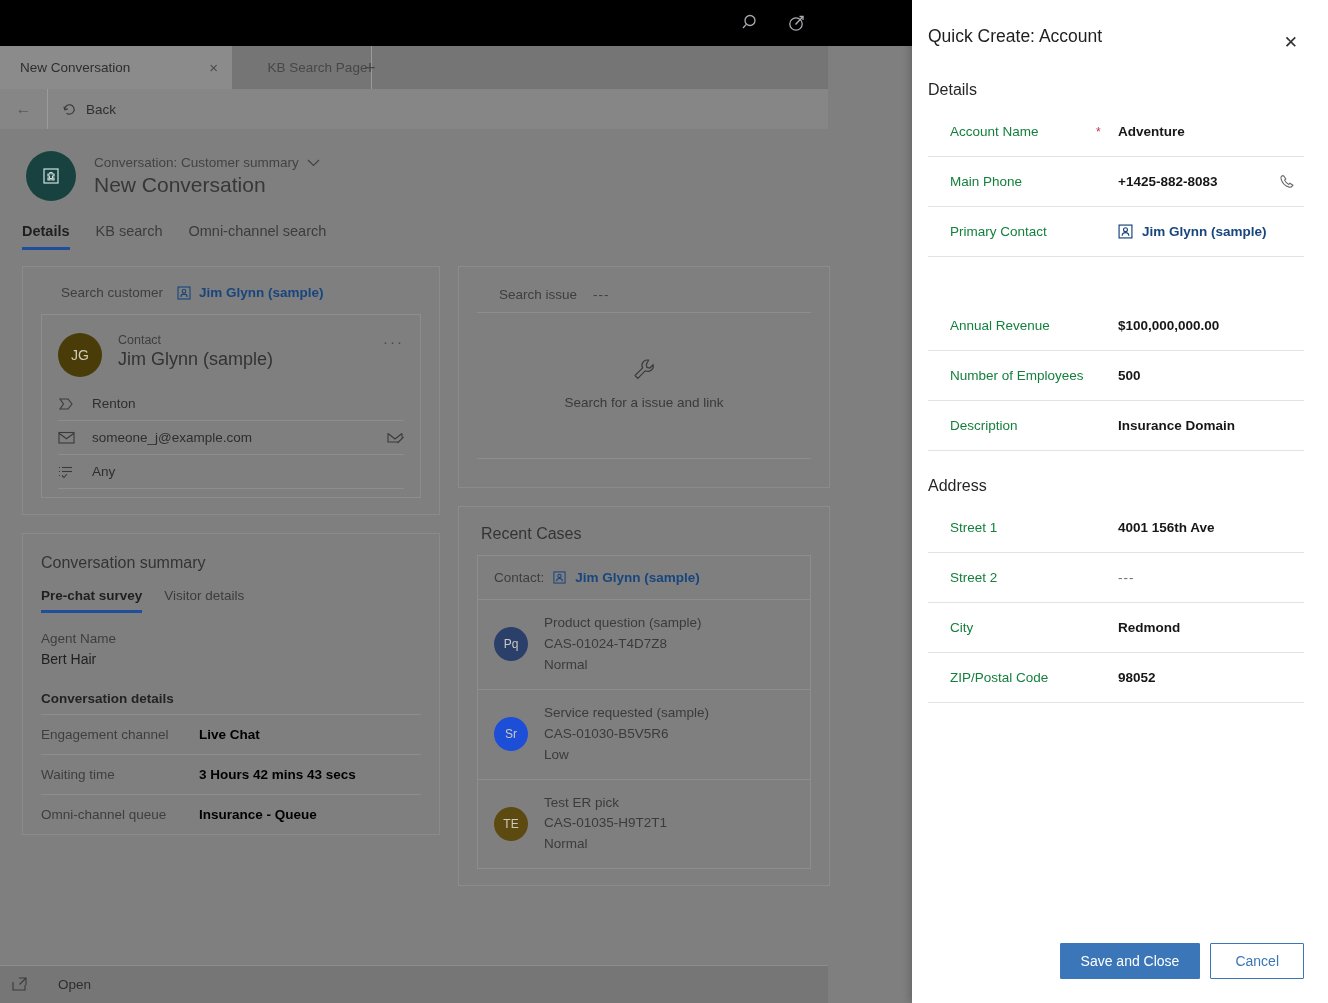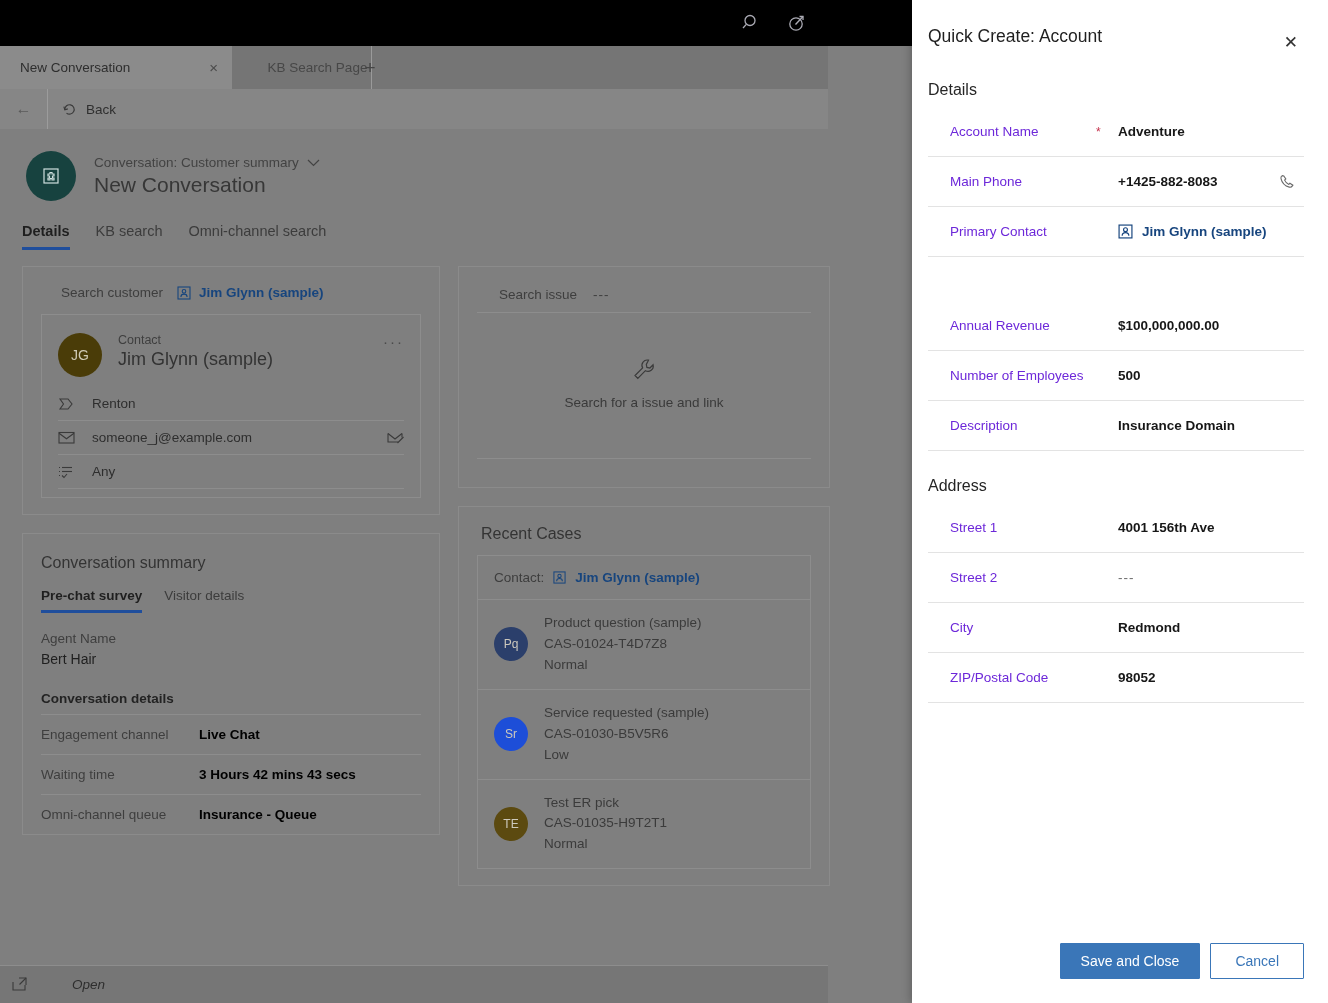--- a/index.html
+++ b/index.html
@@ -178,21 +178,21 @@
   }
   .cs-row-l { width: 158px; color: #3e3e3e; flex: none; }
   .cs-row-v { color: #000000; font-weight: 600; }
 
   .statusbar {
     position: absolute; left: 0; bottom: 0; width: 828px; height: 38px;
     background: #767676; display: flex; align-items: center;
     border-top: 1px solid #8d8d8d;
   }
   .sb-ico { width: 40px; display: flex; justify-content: center; color: #3a3a3a; }
-  .sb-text { font-size: 13.5px; color: #2e2e2e; margin-left: 32px; font-style: italic; }
+  .sb-text { font-size: 13.5px; color: #2e2e2e; margin-left: 18px; }
 
   
   .qc {
     position: absolute; right: 0; top: 0; width: 416px; height: 1003px;
     background: #fff; box-shadow: -2px 0 8px rgba(0,0,0,.22);
   }
   .qc-head {
     display: flex; align-items: flex-start; justify-content: space-between;
     padding: 26px 24px 0 16px;
   }
@@ -203,21 +203,21 @@
   }
   .qc-section {
     font-size: 16px; color: #262626; padding: 26px 0 0 16px; font-weight: 400;
   }
   .qc-fields { padding: 8px 24px 0 16px; }
   .qc-row {
     display: flex; align-items: center; min-height: 50px;
     border-bottom: 1px solid #e3e3e3; padding: 6px 0;
   }
   .qc-label {
-    width: 168px; flex: none; font-size: 13.5px; color: #6d28d9;
+    width: 168px; flex: none; font-size: 13.5px; color: #15803d;
     padding-left: 22px; line-height: 1.45;
   }
   .qc-req { width: 22px; flex: none; color: #c4314b; font-size: 12px; }
   .qc-value {
     flex: 1; font-size: 13.5px; color: #171717; font-weight: 600;
   }
   .qc-value.muted { color: #6b6b6b; font-weight: 400; letter-spacing: 1px; }
   .qc-value.link { color: #17457e; font-weight: 600; }
   .qc-trail { width: 26px; flex: none; color: #6a6a6a; }
   .qc-gap { height: 44px; }

